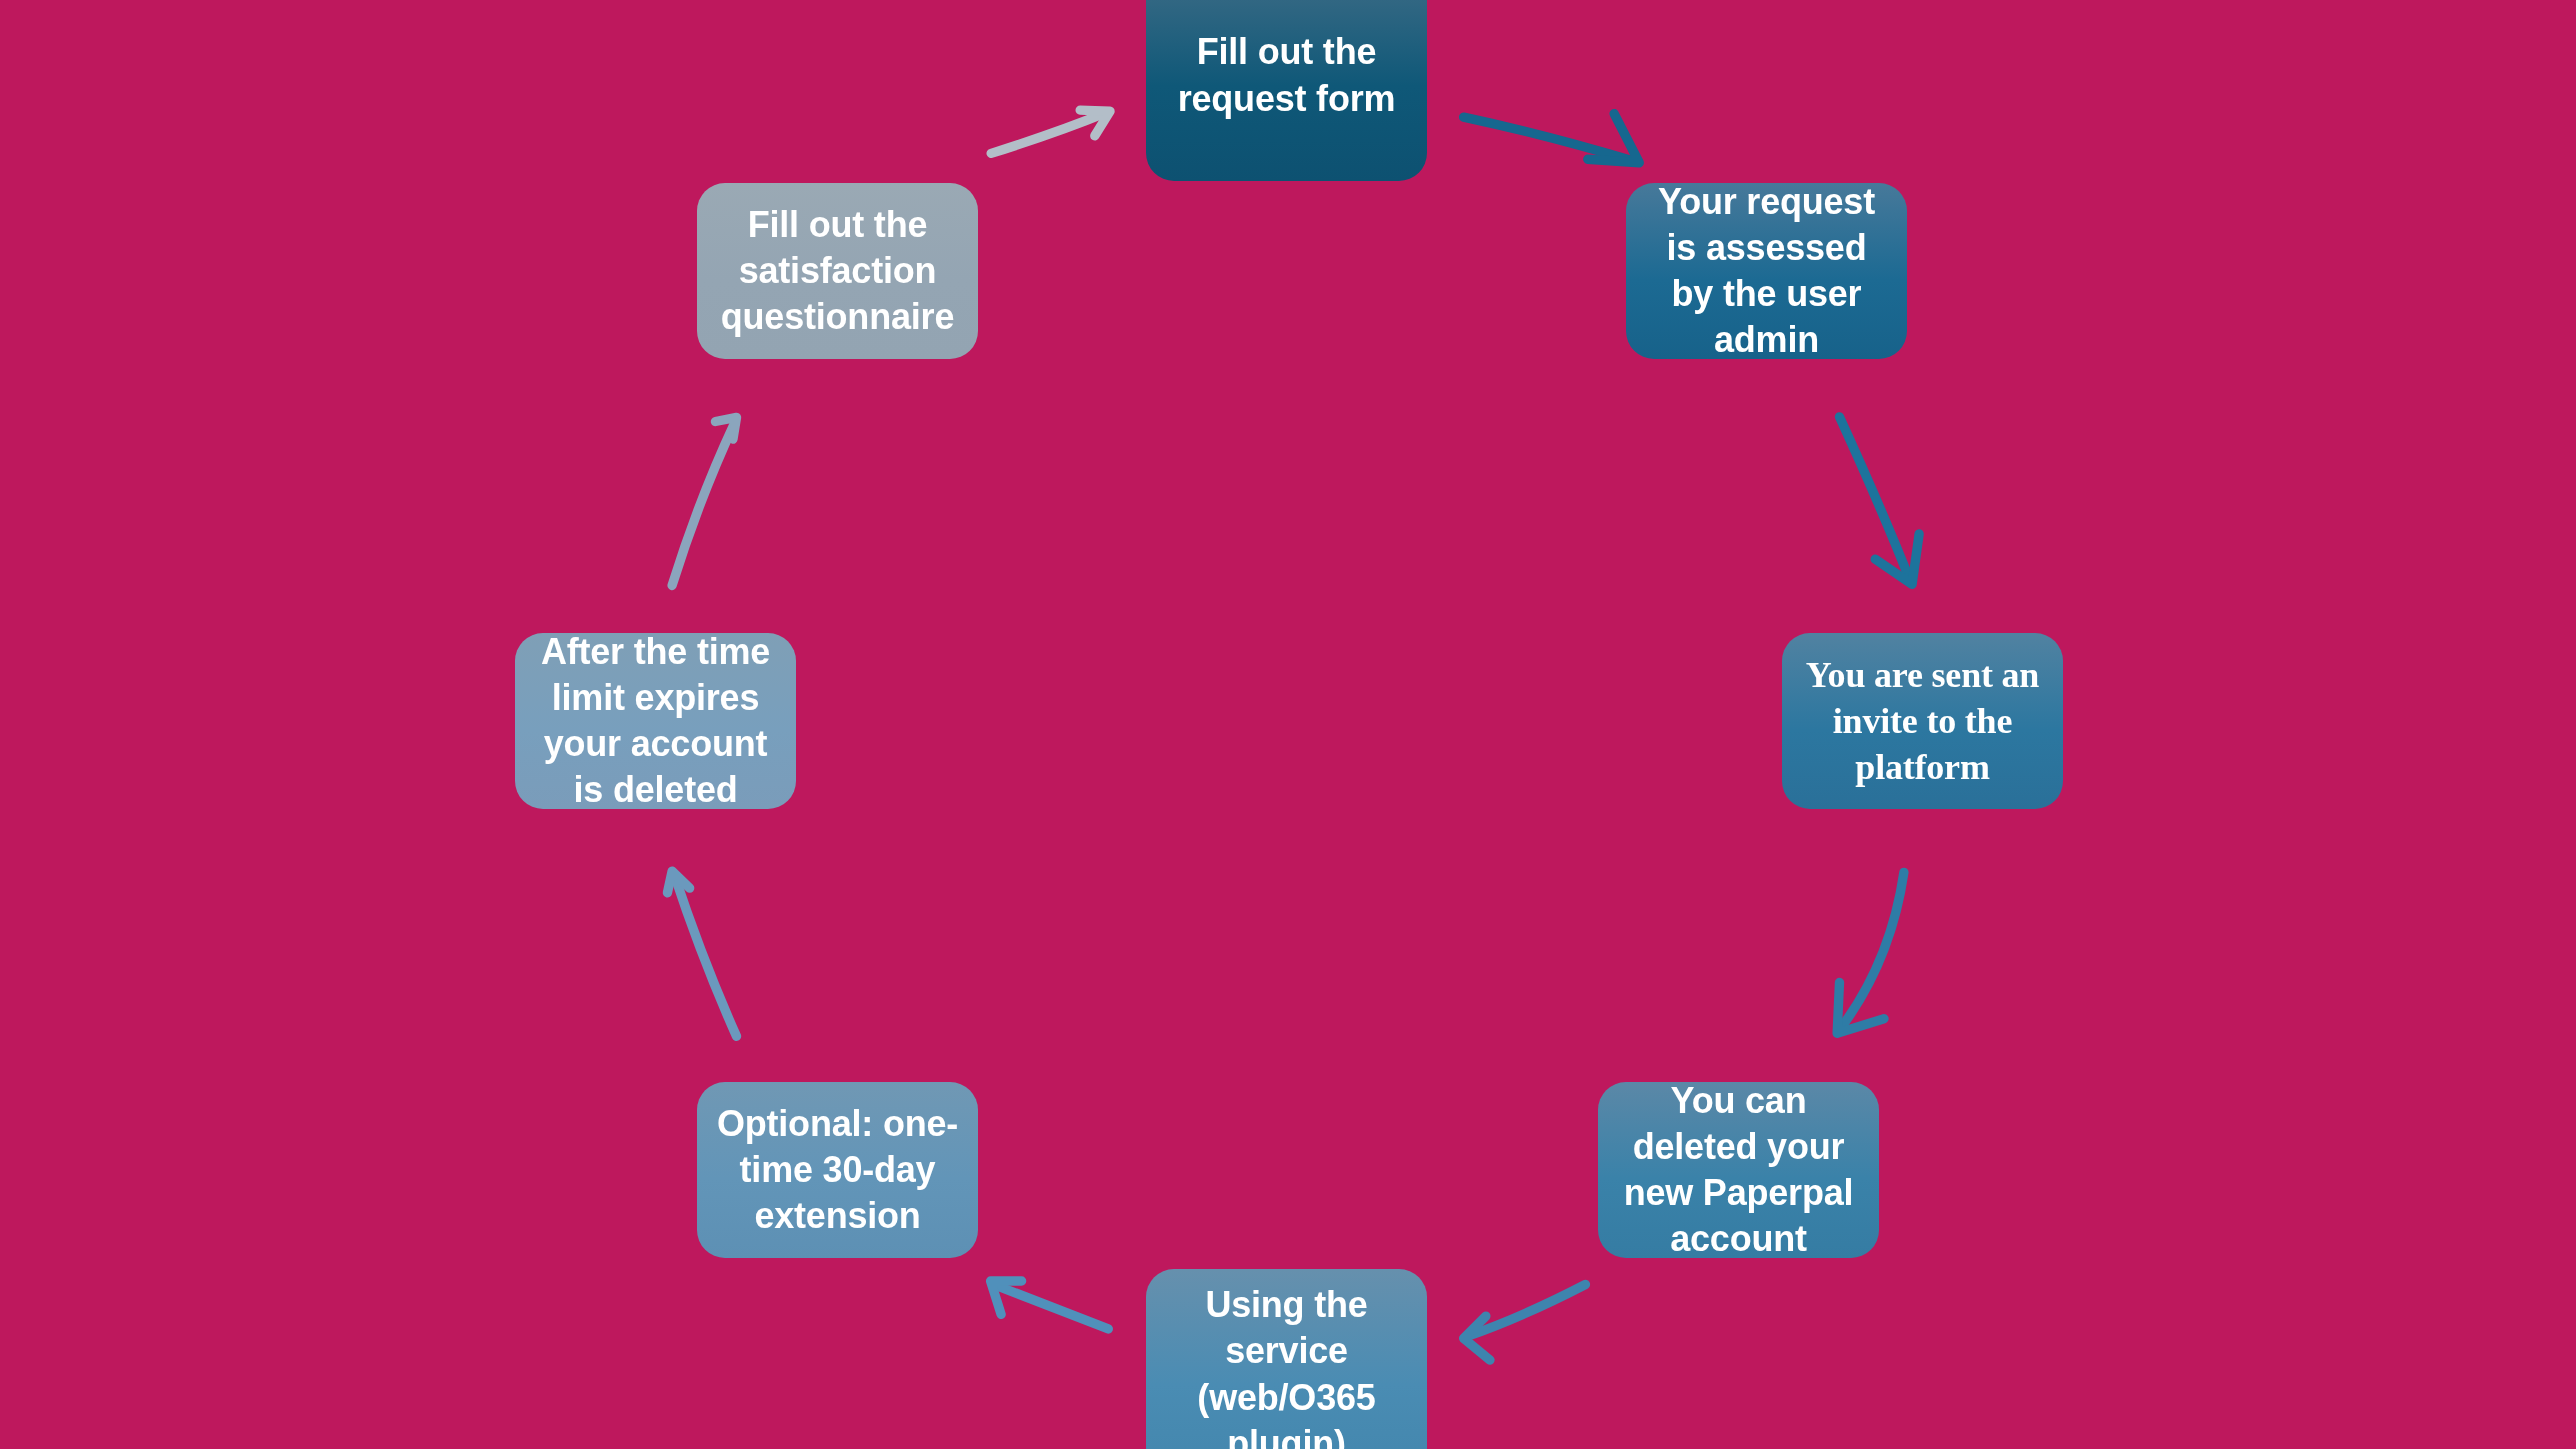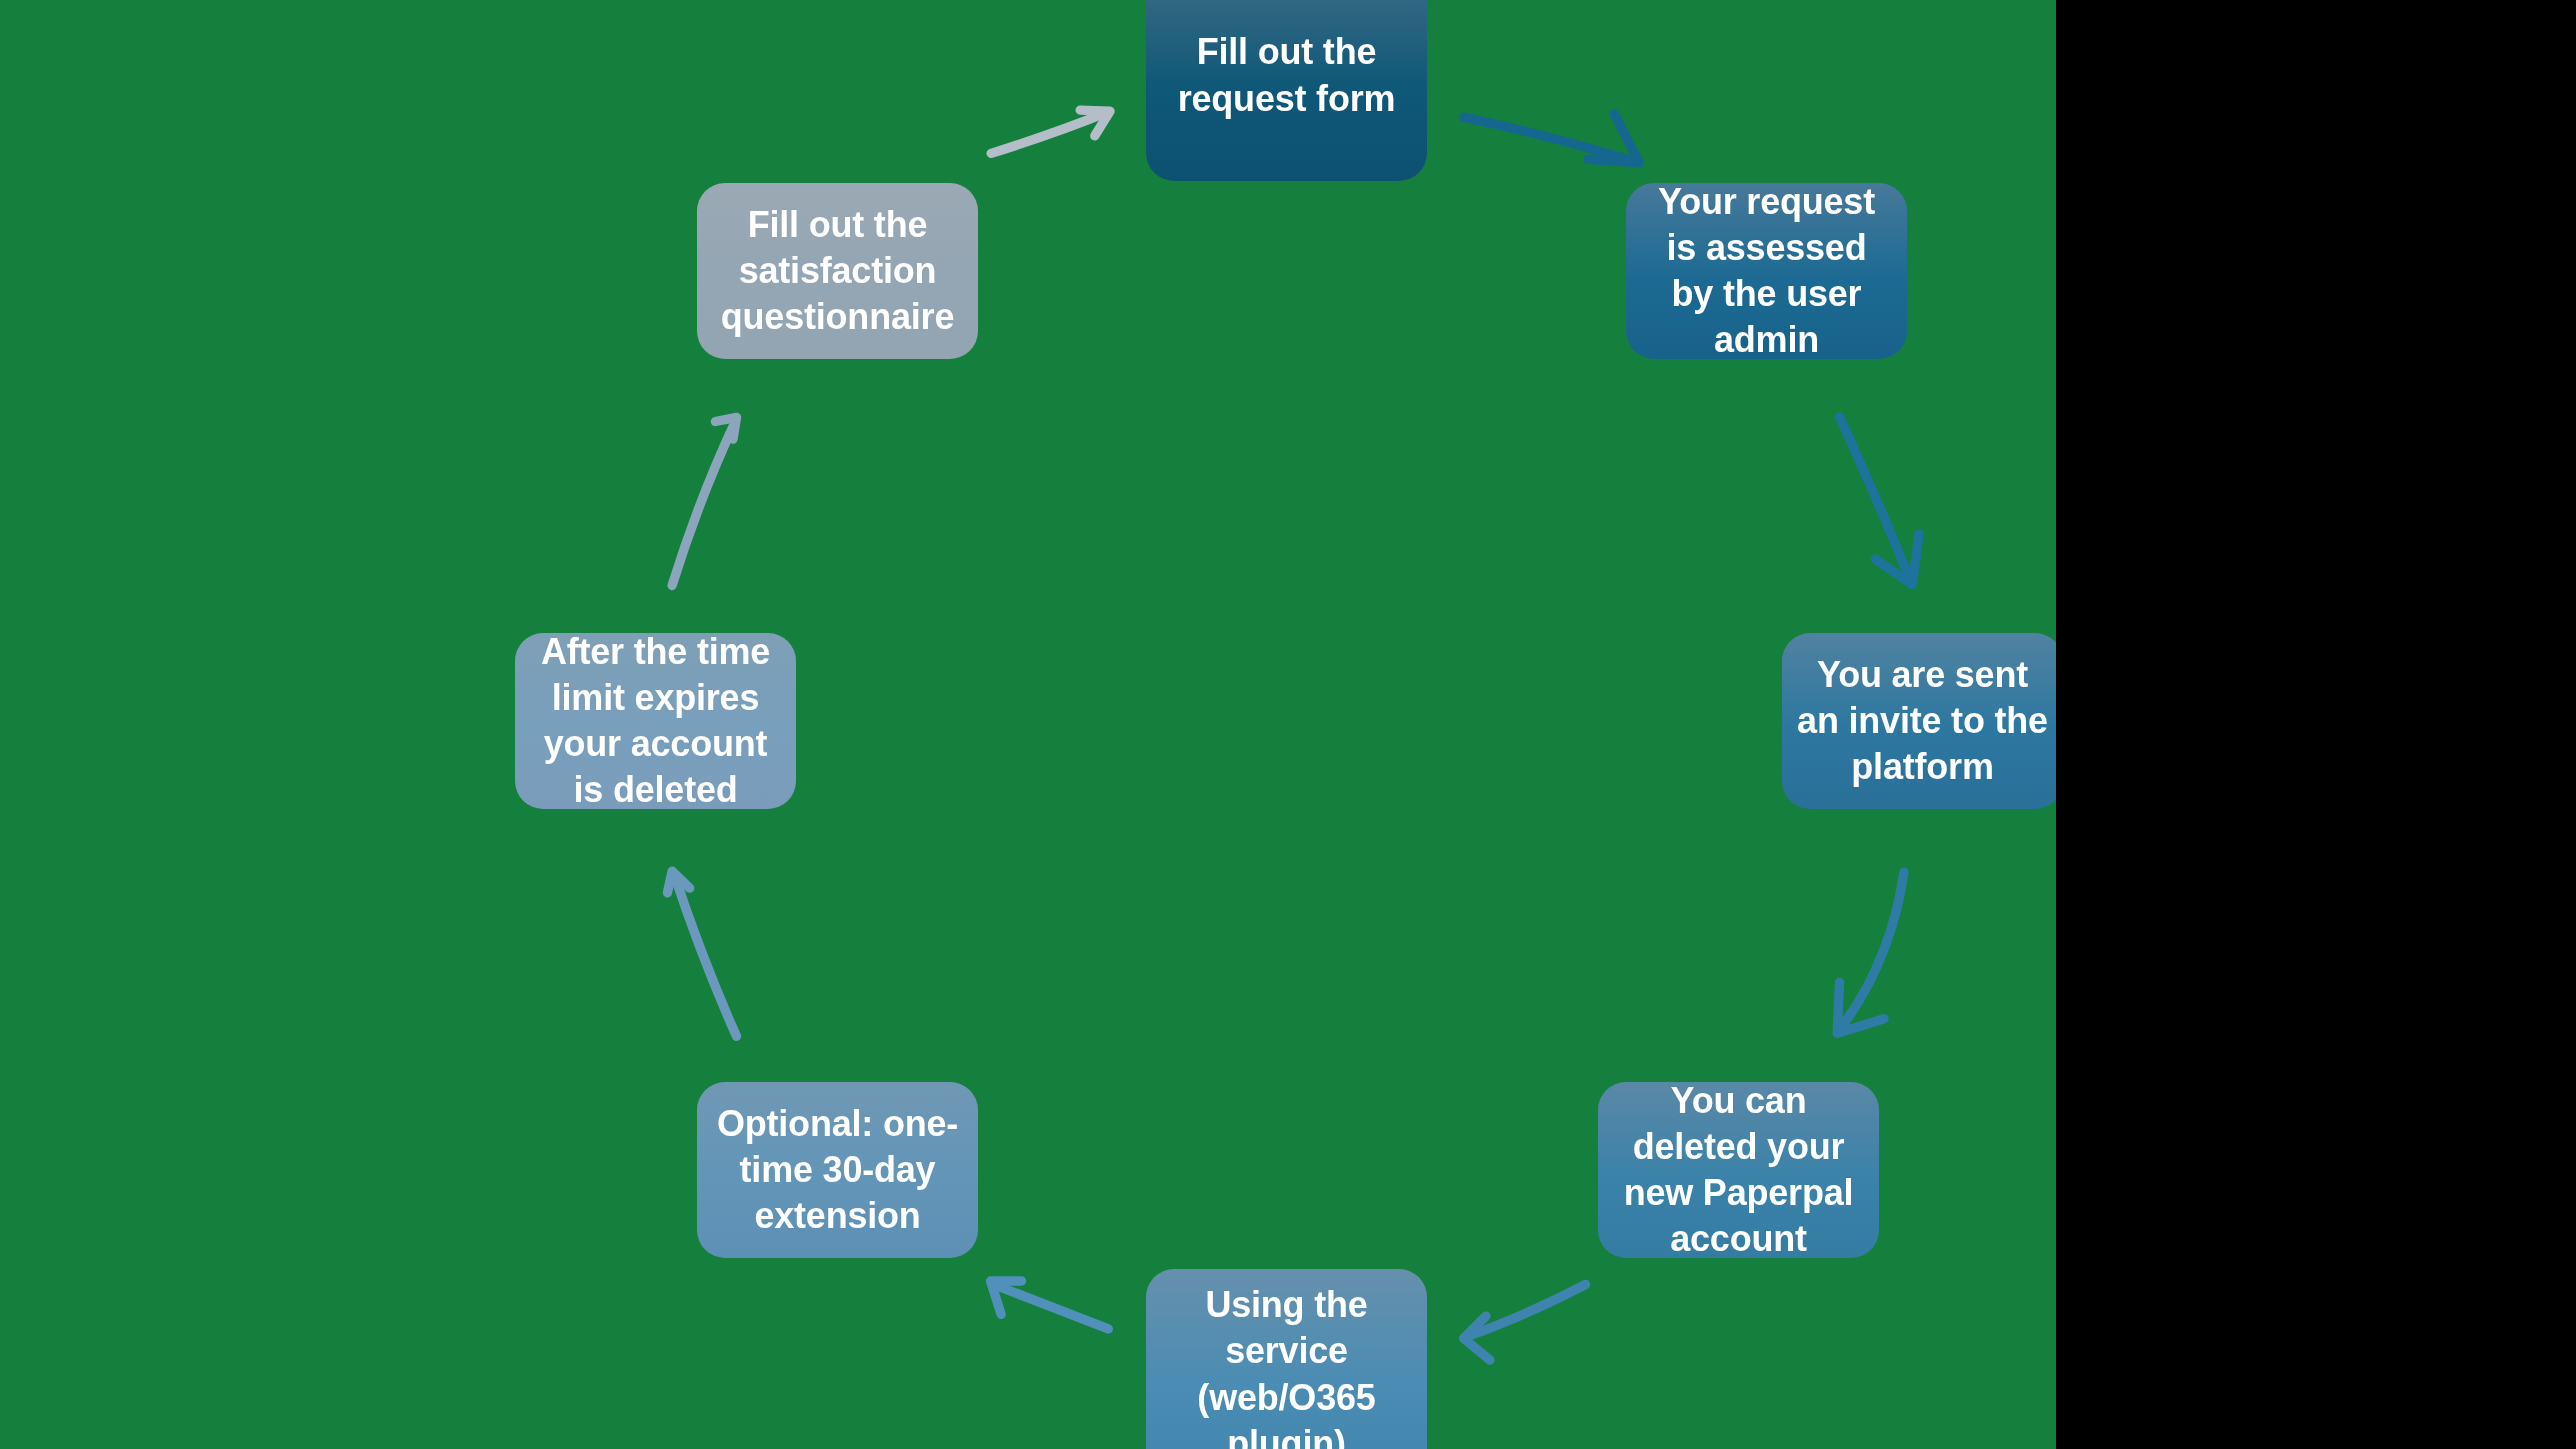--- a/index.html
+++ b/index.html
@@ -3,23 +3,23 @@
 <meta charset="utf-8">
 <title>Paperpal account lifecycle cycle diagram</title>
 <style>
   html, body {
     margin: 0;
     padding: 0;
     background: #000000;
   }
   #canvas {
     position: relative;
-    width: 2056px;
+    width: 2576px;
     height: 1449px;
-    background: #15803d;
+    background: #be185d;
     overflow: hidden;
     font-family: "Liberation Sans", sans-serif;
   }
   #arrow-layer {
     position: absolute;
     left: 0;
     top: 0;
     width: 2576px;
     height: 1449px;
     pointer-events: none;
@@ -37,21 +37,21 @@
     font-size: 36px;
     line-height: 1.28;
     letter-spacing: -0.2px;
     padding: 5.9px 15px;
   }
   .node span { display: block; width: 100%; }
 
   
   #node-0 { left: 1146px; top: -30px;   width: 281px; height: 211px; }
   #node-1 { left: 1598px; top: 183px;   width: 281px; height: 176px; margin-left: 28px; }
-  #node-2 { left: 1782px; top: 633px;  width: 281px; height: 176px; }
+  #node-2 { left: 1782px; top: 633px;  width: 281px; height: 176px; font-family: Liberation Serif, serif; }
   #node-3 { left: 1598px; top: 1082px;  width: 281px; height: 176px; }
   #node-4 { left: 1146px; top: 1269px;  width: 281px; height: 211px; }
   #node-5 { left: 697px; top: 1082px;  width: 281px; height: 176px; }
   #node-6 { left: 515px;  top: 633px;  width: 281px; height: 176px; }
   #node-7 { left: 697px; top: 183px;   width: 281px; height: 176px; }
 
   
   #node-0 { background: linear-gradient(180deg, #3d6c86 0%, #0f5878 55%, #0d5171 100%); }
   #node-1 { background: linear-gradient(180deg, #47799a 0%, #1c6a93 55%, #17628a 100%); }
   #node-2 { background: linear-gradient(180deg, #5182a1 0%, #2c77a0 55%, #2a7099 100%); }

